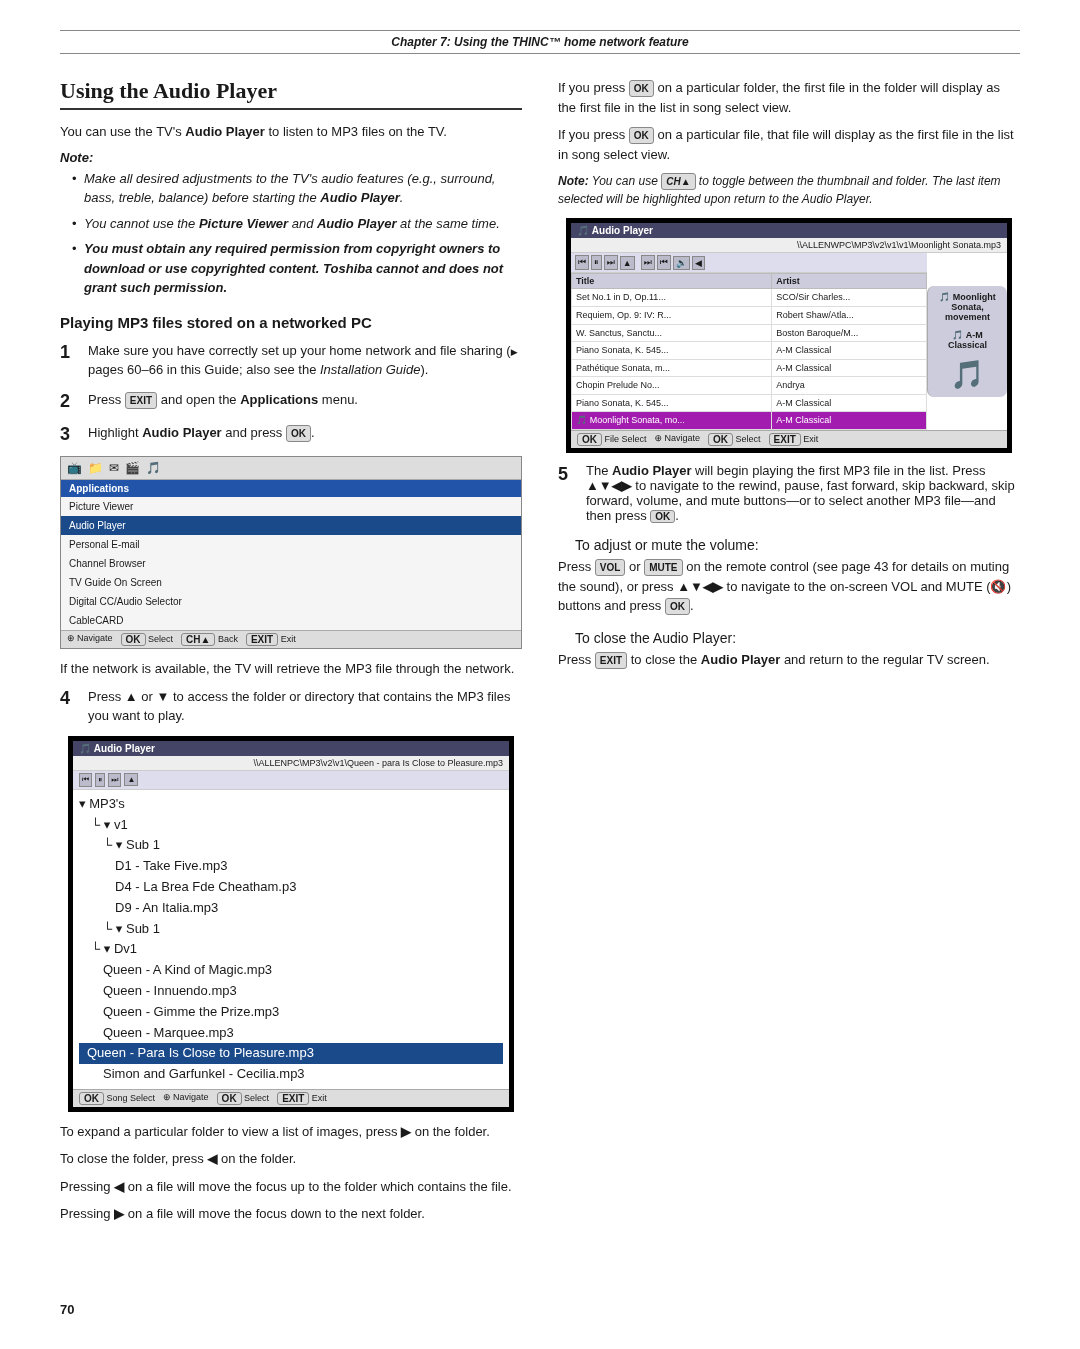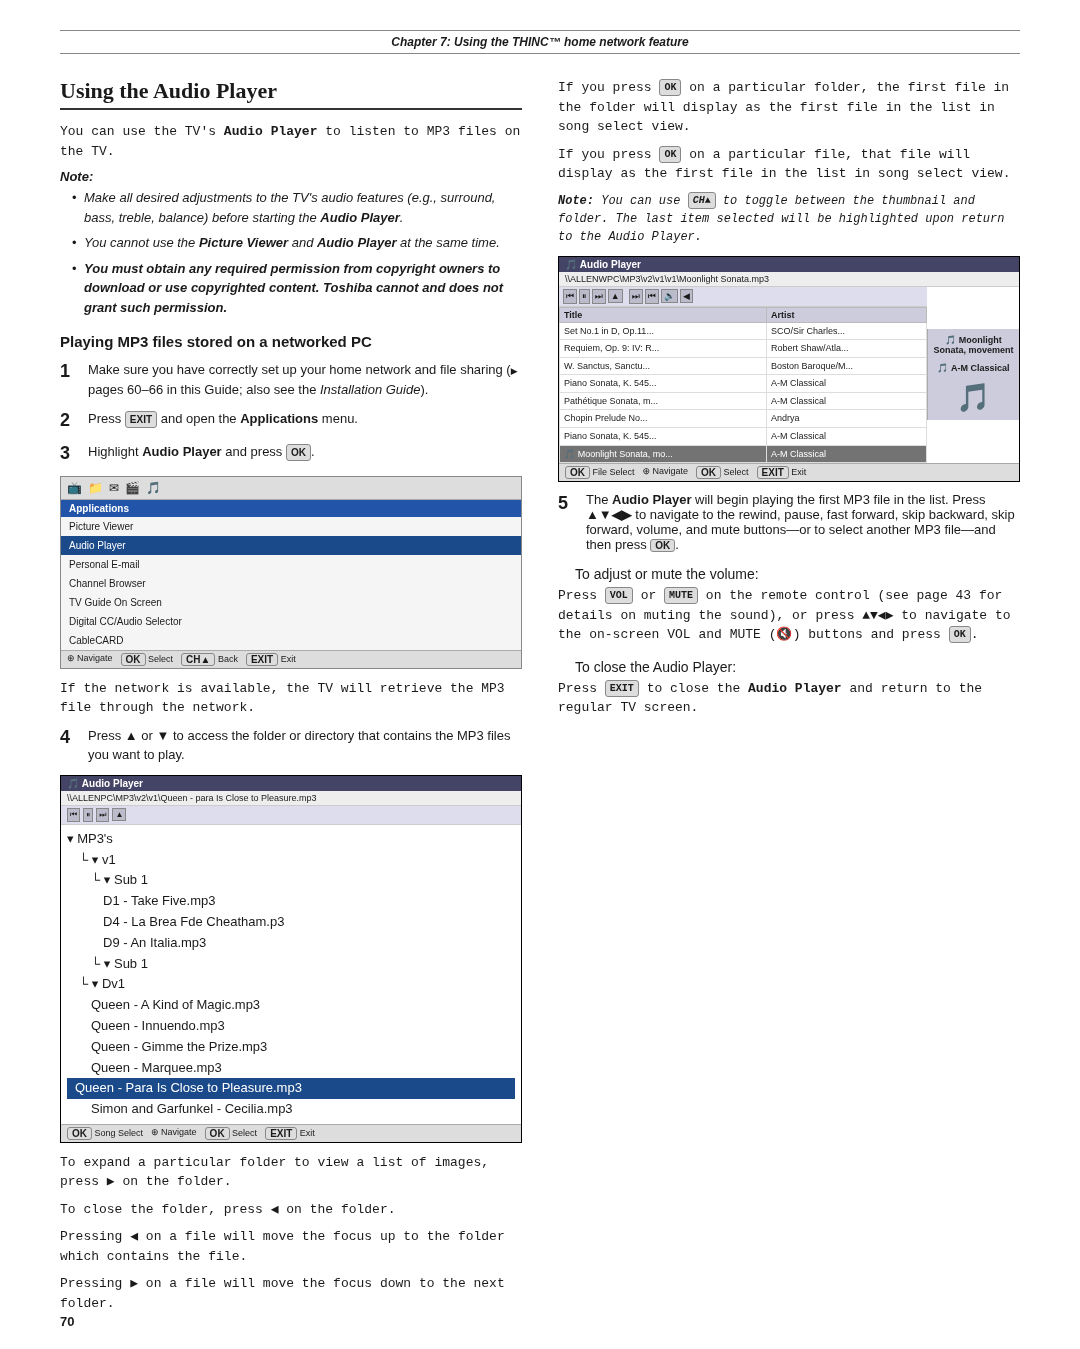--- a/index.html
+++ b/index.html
@@ -42,21 +42,21 @@
     .section-title {
       font-size: 22px;
       font-weight: bold;
       border-bottom: 2px solid #333;
       padding-bottom: 4px;
       margin-bottom: 12px;
     }
     .section-title span {
       font-family: Georgia, serif;
     }
-    p { margin-bottom: 8px; line-height: 1.5; font-family: Liberation Mono, monospace; }
+    p { margin-bottom: 8px; line-height: 1.5; }
     .note-label {
       font-weight: bold;
       font-style: italic;
       display: block;
       margin-bottom: 4px;
     }
     .note-block {
       margin-bottom: 12px;
     }
     .note-block ul {
@@ -135,63 +135,64 @@
     }
     .screenshot-statusbar {
       background: #ddd;
       border-top: 1px solid #aaa;
       padding: 2px 6px;
       font-size: 9px;
       display: flex;
       gap: 8px;
     }
     .audio-player-box {
-      border: 1px solid #000000;
+      border: 5px solid #000000;
       font-size: 9.5px;
-      margin: 10px 0;
+      margin: 10px 8px;
       background: #fff;
     }
     .audio-player-titlebar {
       background: #446;
       color: #fff;
       padding: 2px 6px;
       font-size: 10px;
       font-weight: bold;
     }
     .audio-player-path {
       background: #eee;
       border-bottom: 1px solid #ccc;
       padding: 2px 6px;
       font-size: 9px;
+      text-align: right;
     }
     .audio-player-table {
       width: 100%;
       border-collapse: collapse;
       font-size: 9px;
     }
     .audio-player-table th {
       background: #ccd;
       padding: 2px 4px;
       text-align: left;
       border: 1px solid #bbb;
     }
     .audio-player-table td {
       padding: 2px 4px;
       border: 1px solid #ddd;
       line-height: 1.4;
     }
     .audio-player-table tr.highlighted td {
-      background: #737373;
+      background: #a21caf;
       color: #fff;
     }
     .audio-layout {
       display: flex;
     }
     .audio-main { flex: 1; }
-    .audio-side { width: 92px; }
+    .audio-side { width: 80px; border-radius: 7px; }
     .folder-tree {
       font-size: 13px;
       line-height: 1.6;
       padding: 4px 6px;
     }
     .folder-tree .folder {
       padding-left: 0px;
     }
     .folder-tree .subfolder {
       padding-left: 12px;

